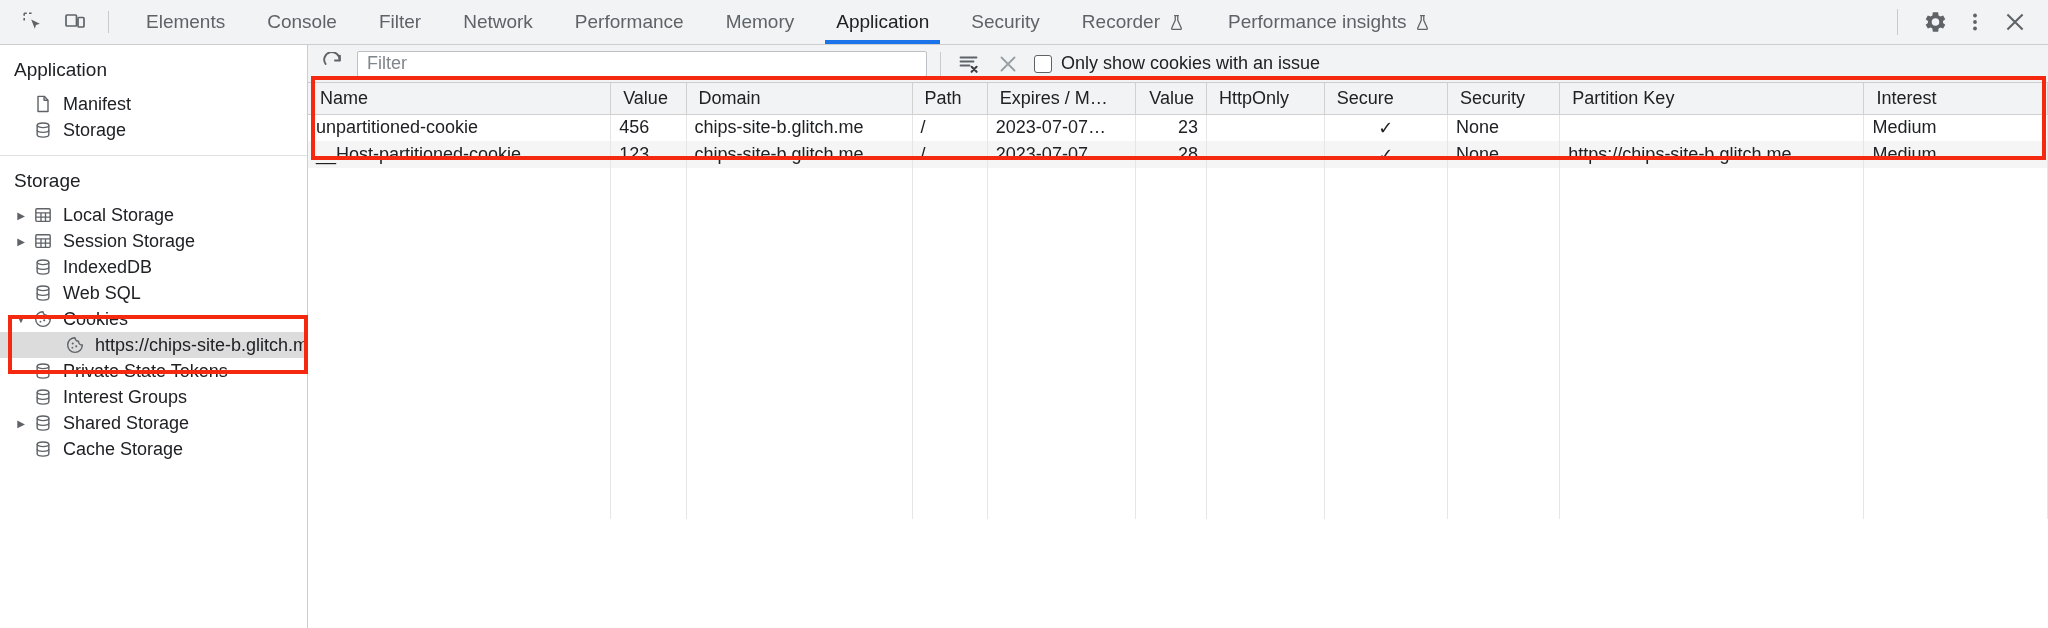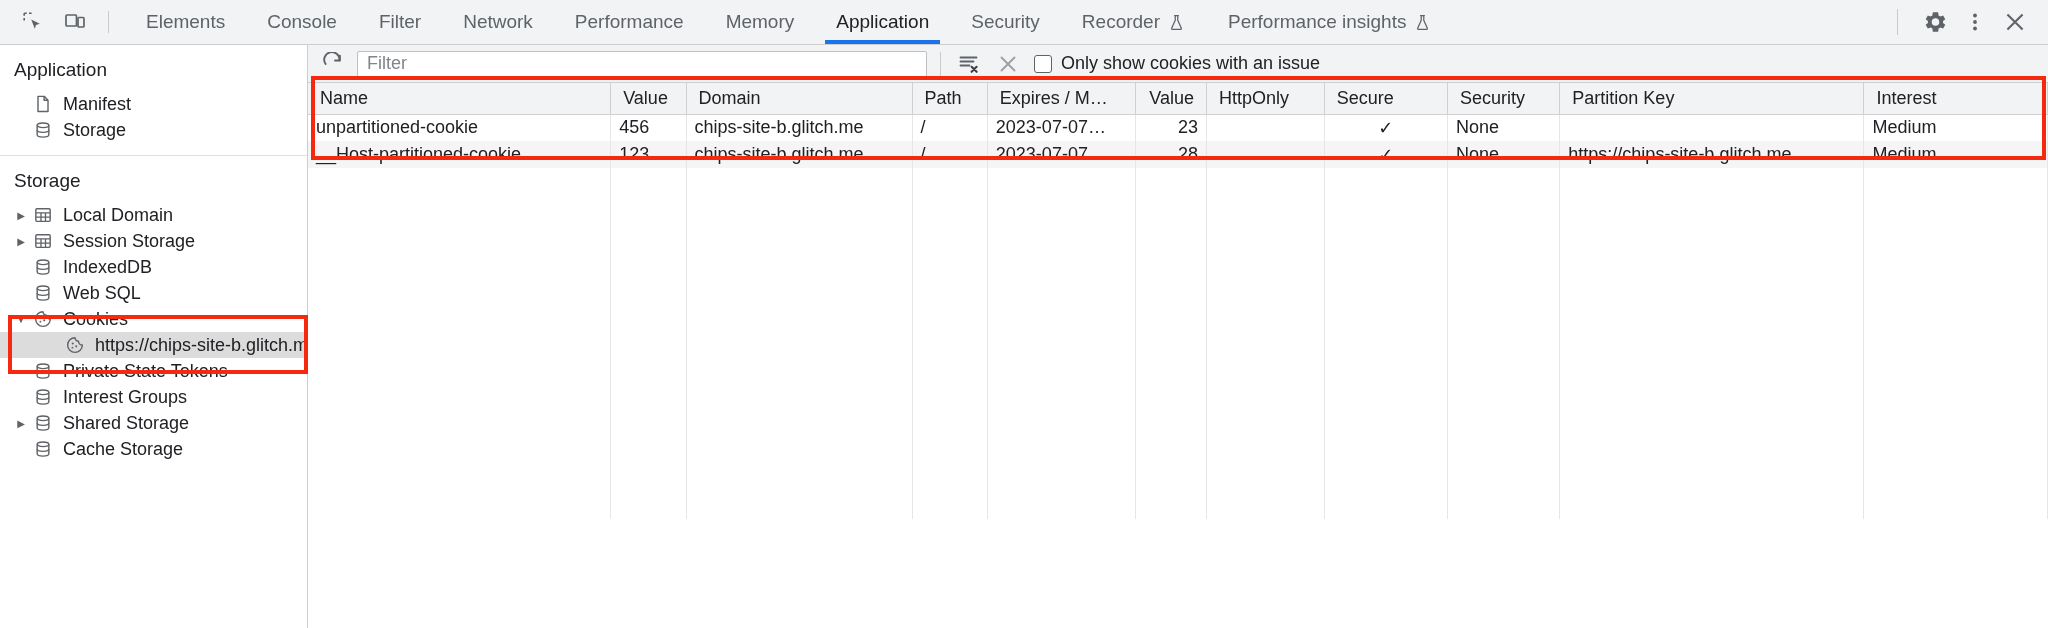--- a/index.html
+++ b/index.html
@@ -294,21 +294,21 @@
         <div class="side-group">
           <div class="side-title">Storage</div>
           <div class="side-item lvl1">
             <span class="twisty">▶</span>
             <span class="si-icon">
               <svg width="20" height="20" viewBox="0 0 24 24">
                 <rect x="3.4" y="4.4" width="17.2" height="15.2" rx="1.3" fill="none" stroke="#5f6368" stroke-width="1.7"></rect>
                 <path d="M3.4 9.4h17.2M3.4 14.5h17.2M9.6 9.4v10.2M15 9.4v10.2" fill="none" stroke="#5f6368" stroke-width="1.6"></path>
               </svg>
             </span>
-            <span class="si-label">Local Domain</span>
+            <span class="si-label">Local Storage</span>
           </div>
           <div class="side-item lvl1">
             <span class="twisty">▶</span>
             <span class="si-icon">
               <svg width="20" height="20" viewBox="0 0 24 24">
                 <rect x="3.4" y="4.4" width="17.2" height="15.2" rx="1.3" fill="none" stroke="#5f6368" stroke-width="1.7"></rect>
                 <path d="M3.4 9.4h17.2M3.4 14.5h17.2M9.6 9.4v10.2M15 9.4v10.2" fill="none" stroke="#5f6368" stroke-width="1.6"></path>
               </svg>
             </span>
             <span class="si-label">Session Storage</span>

